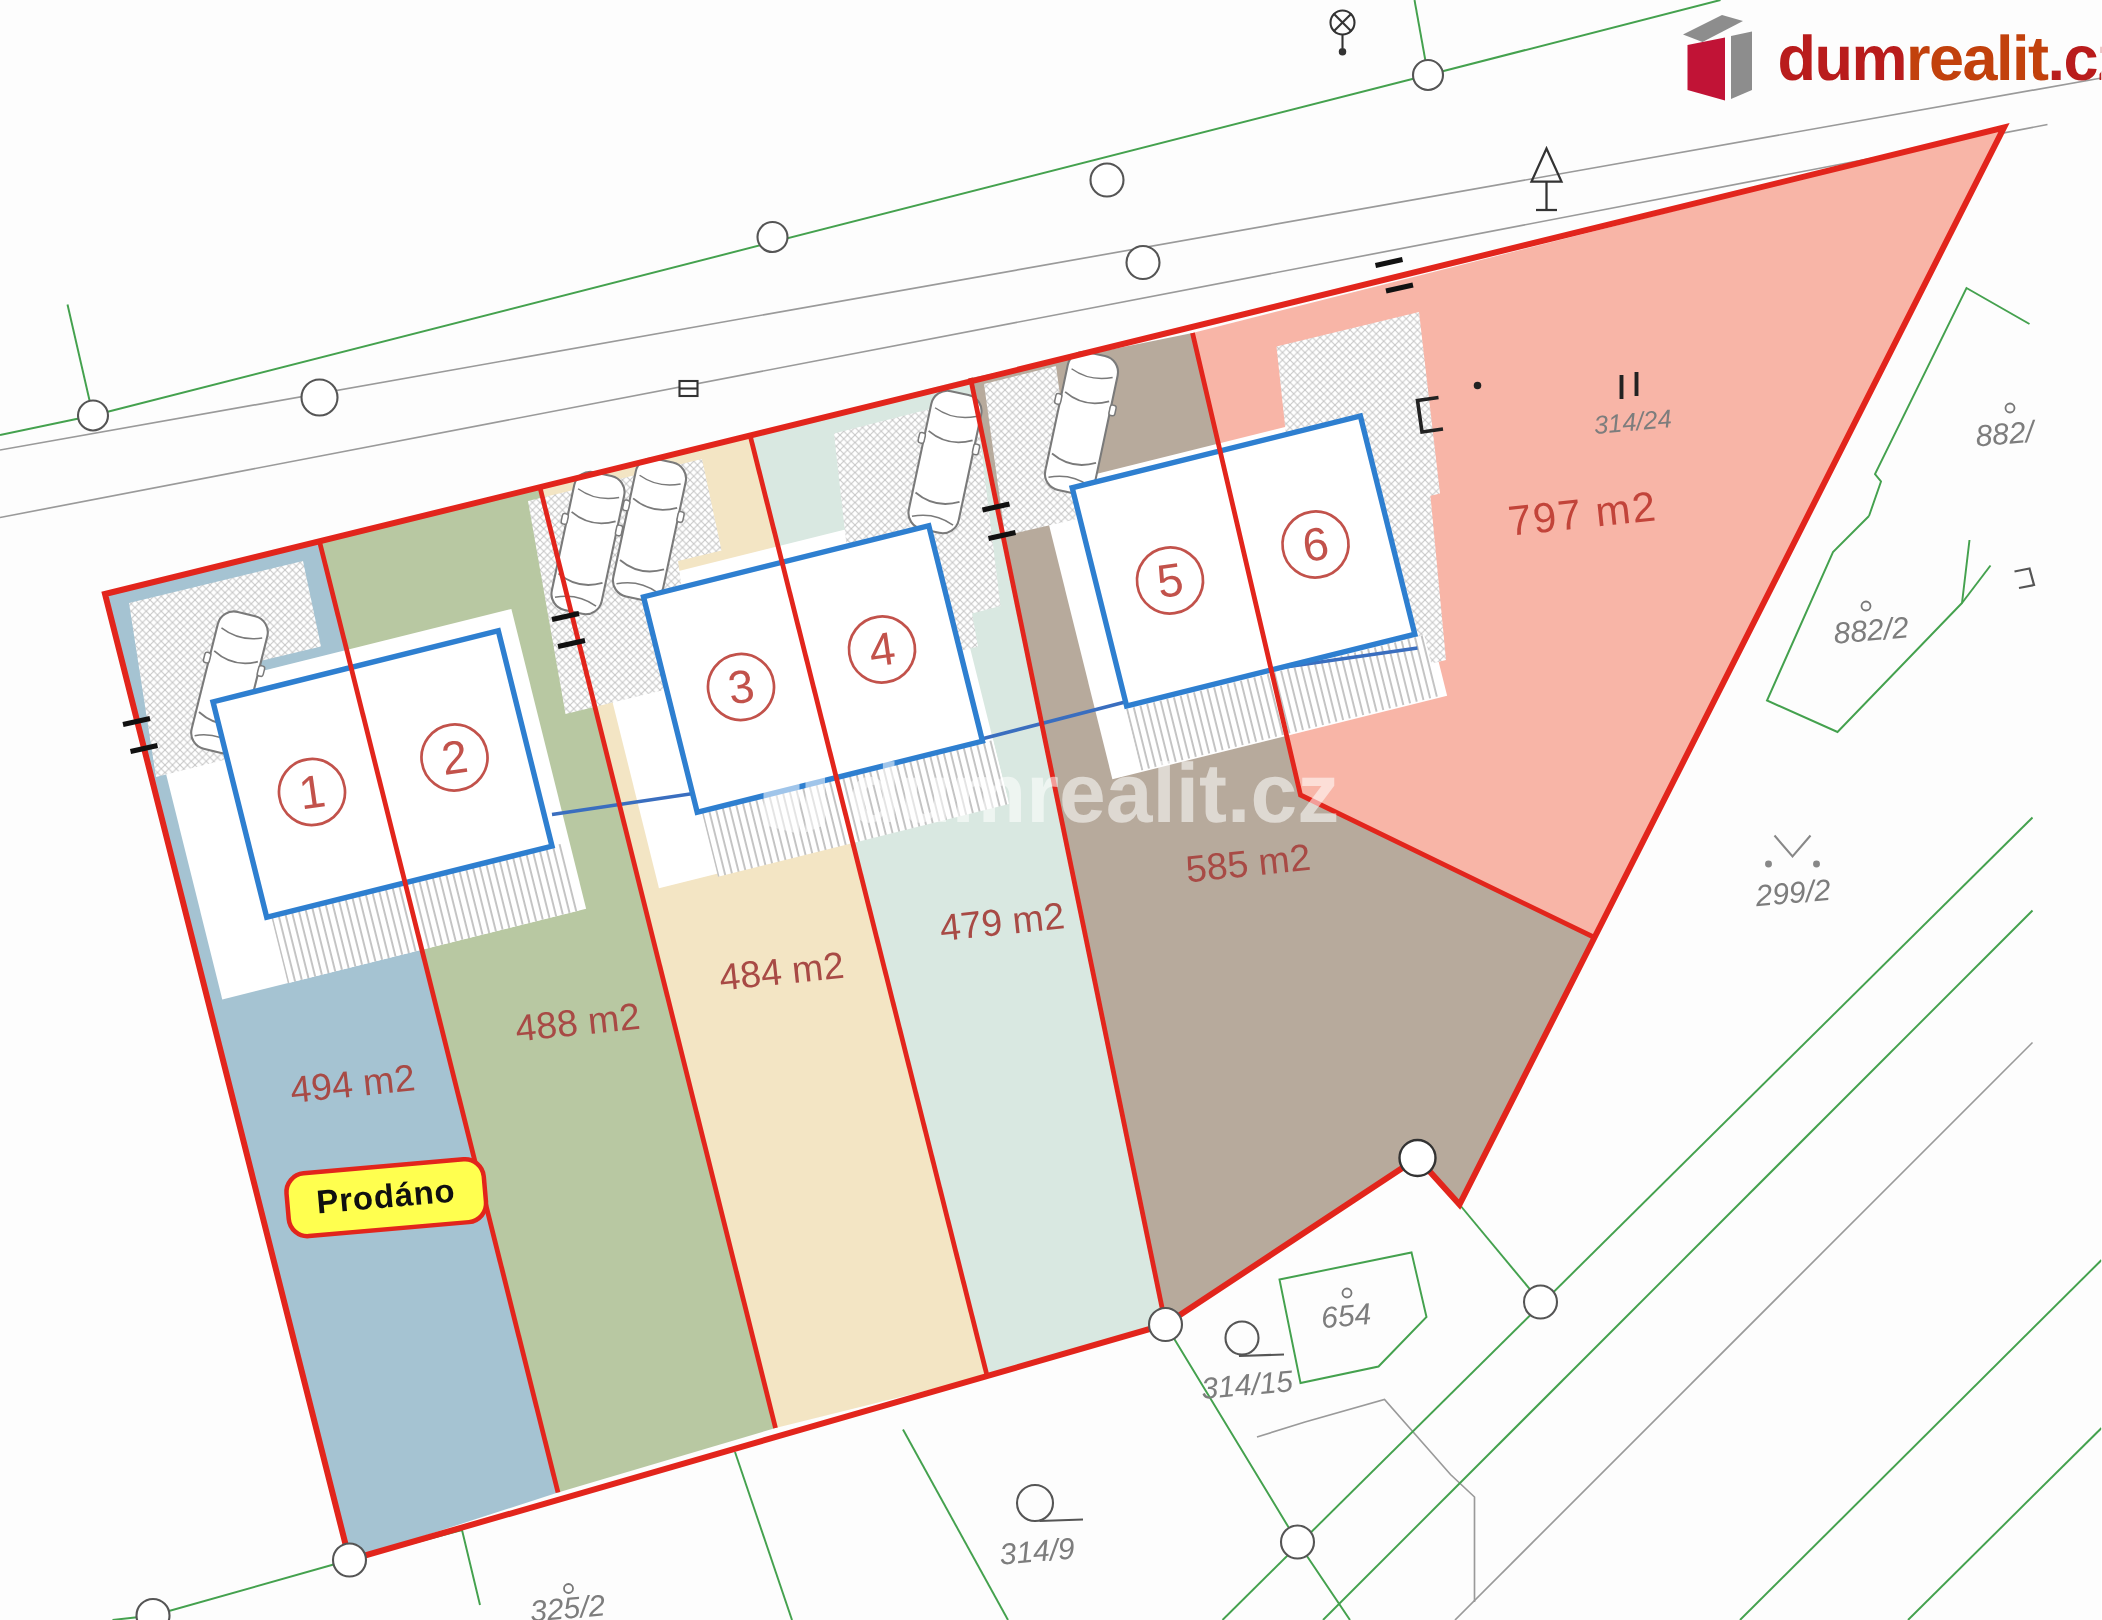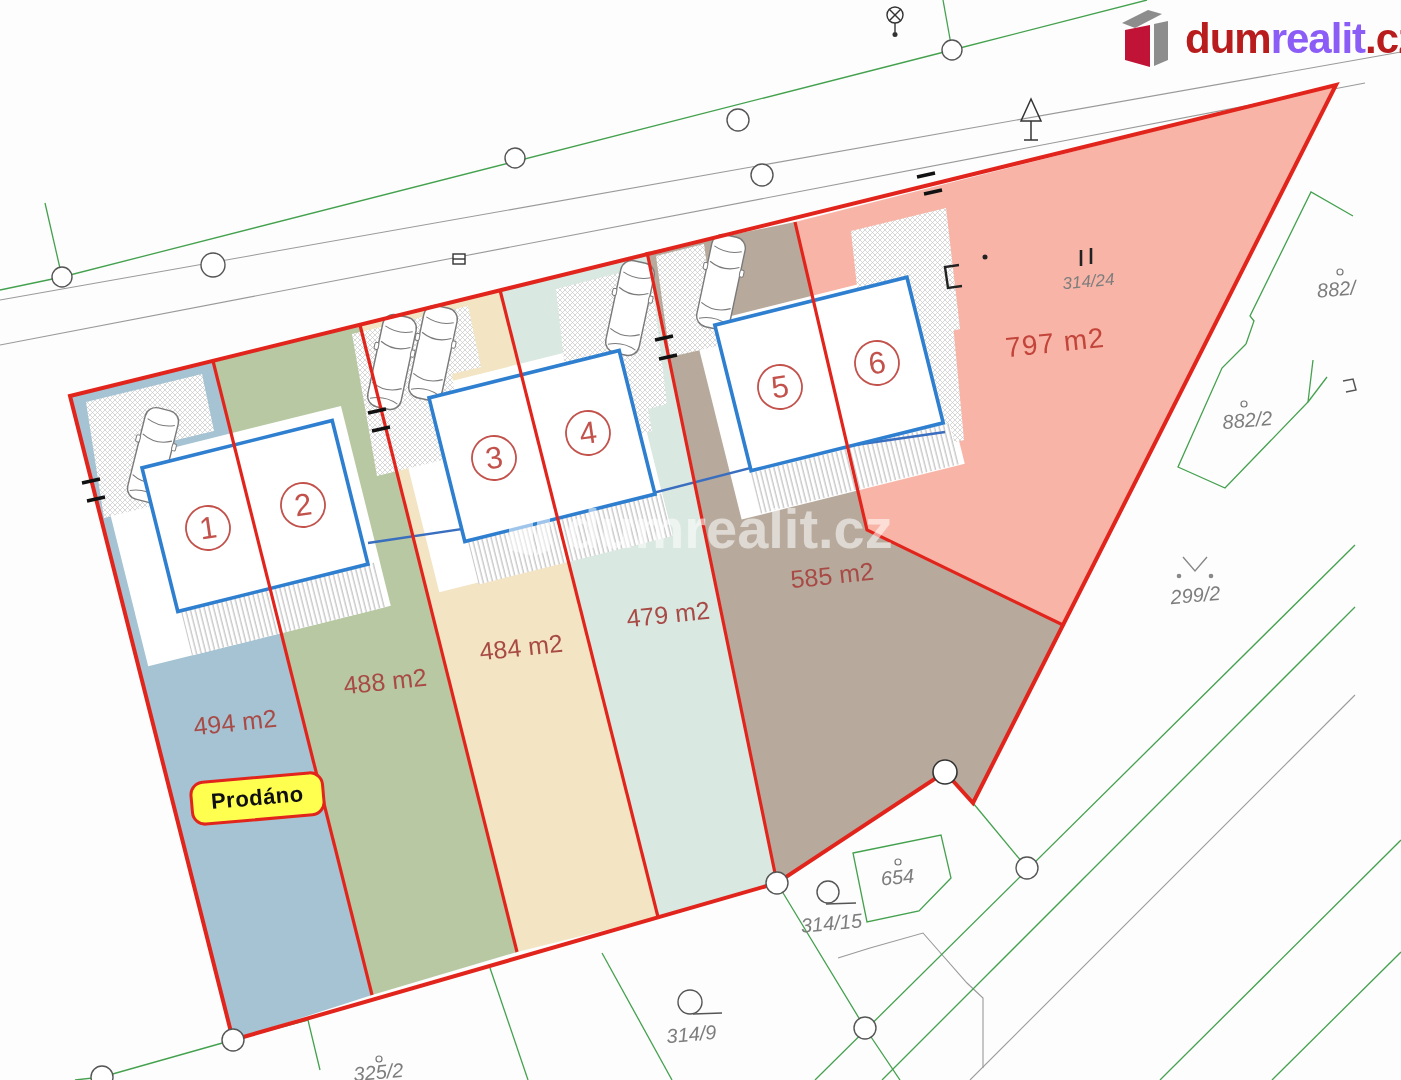--- a/index.html
+++ b/index.html
@@ -25,21 +25,21 @@
     gap:8px; pointer-events:none;
   }
   .watermark .wm-text {
     color:rgba(255,255,255,0.55); font-size:56px; font-weight:bold; letter-spacing:0px;
   }
   .logo {
     position:absolute; left:1122px; top:8px; display:flex; align-items:center; gap:7px;
   }
   .logo .logo-text { font-size:42px; font-weight:bold; letter-spacing:-1px; line-height:62px; }
   .logo .t-gray { color:#b91c1c; }
-  .logo .t-red { color:#8b5cf6; }
+  .logo .t-red { color:#c2410c; }
 </style>
 </head>
 <body>
 
 <div class="stage">
 
   <svg class="plan-svg" width="1401" height="1080" viewBox="0 0 1401 1080">
     <defs>
       <pattern id="hatch" width="5" height="5" patternUnits="userSpaceOnUse">
         <rect width="5" height="5" fill="#ffffff"></rect>

